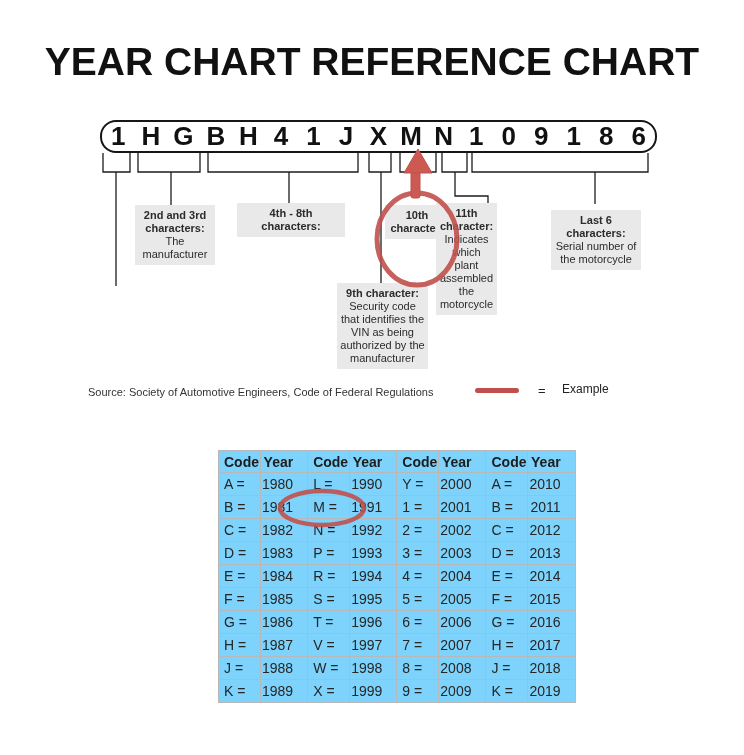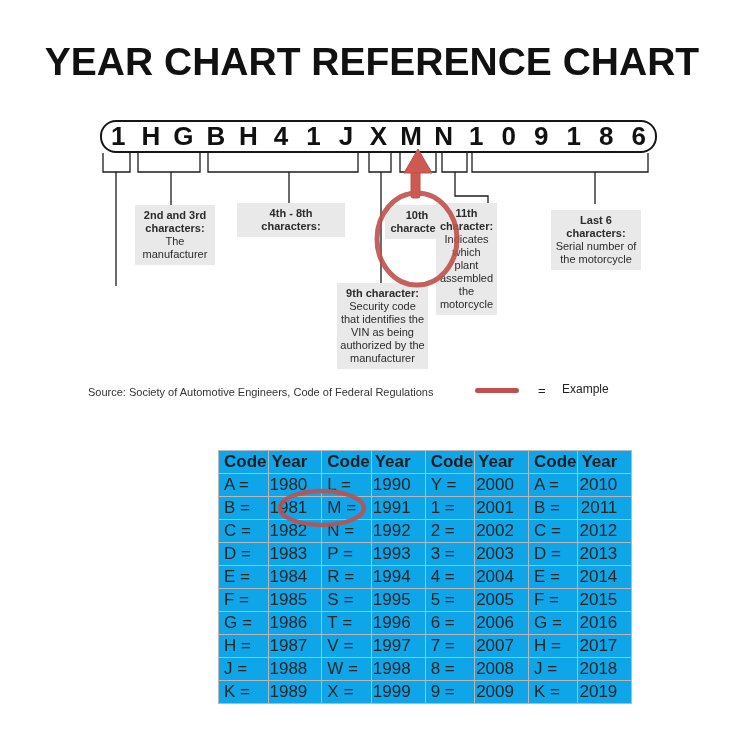--- a/index.html
+++ b/index.html
@@ -46,21 +46,21 @@
   #co-last-six{left:551px;top:210px;width:90px;}
   
   .source-line{position:absolute;left:88px;top:386px;font-size:11px;color:#333;z-index:2;}
   .legend-bar{position:absolute;left:475px;top:388px;width:44px;height:5px;border-radius:3px;
     background:var(--accent-red,#c0504d);z-index:2;}
   .legend-eq{position:absolute;left:538px;top:383px;font-size:13px;color:#222;z-index:2;}
   .legend-label{position:absolute;left:562px;top:382px;font-size:12px;color:#222;z-index:2;}
   
   table.year-table{
     position:absolute;left:218px;top:450px;border-collapse:collapse;z-index:2;
-    font-size:17px;color:#262626;background:#0ea5e9;
+    font-size:14px;color:#262626;background:#7dd3fc;
   }
   table.year-table th,table.year-table td{
     border:1px solid var(--table-border,#b8b8b8);height:23px;box-sizing:border-box;
     font-weight:400;white-space:nowrap;
   }
   table.year-table th{font-weight:700;color:#1d1d1d;height:22px;}
   .cell-code{text-align:left;padding-left:5px;}
   .cell-year{text-align:right;padding-right:14px;}
 </style>
 </head>

